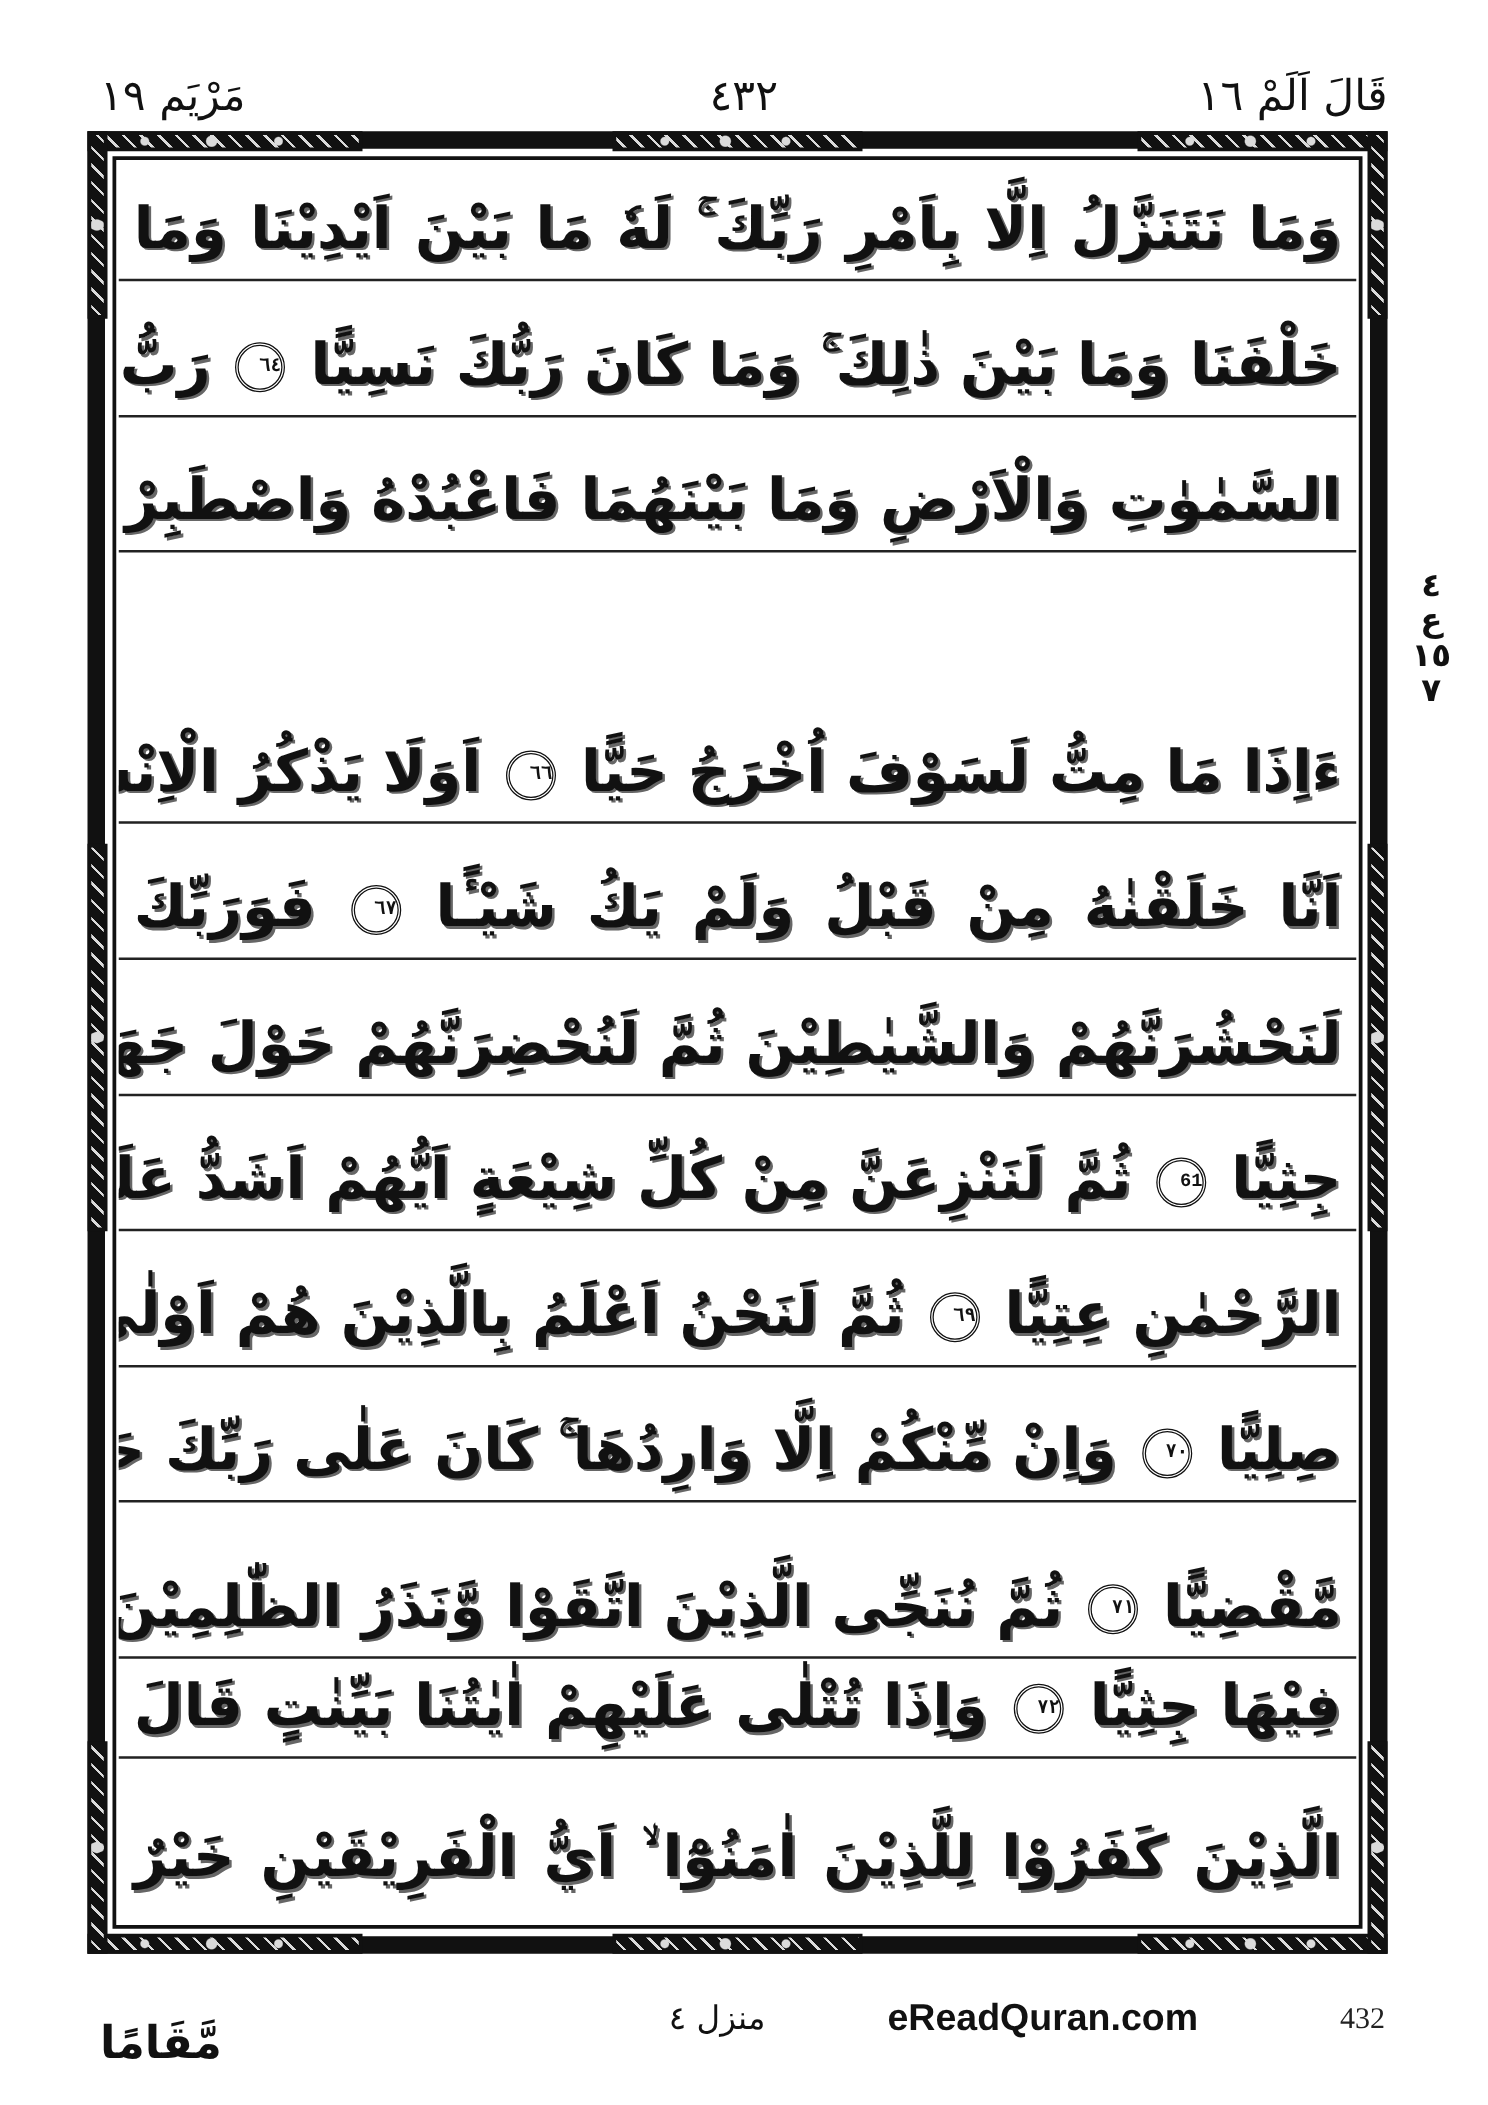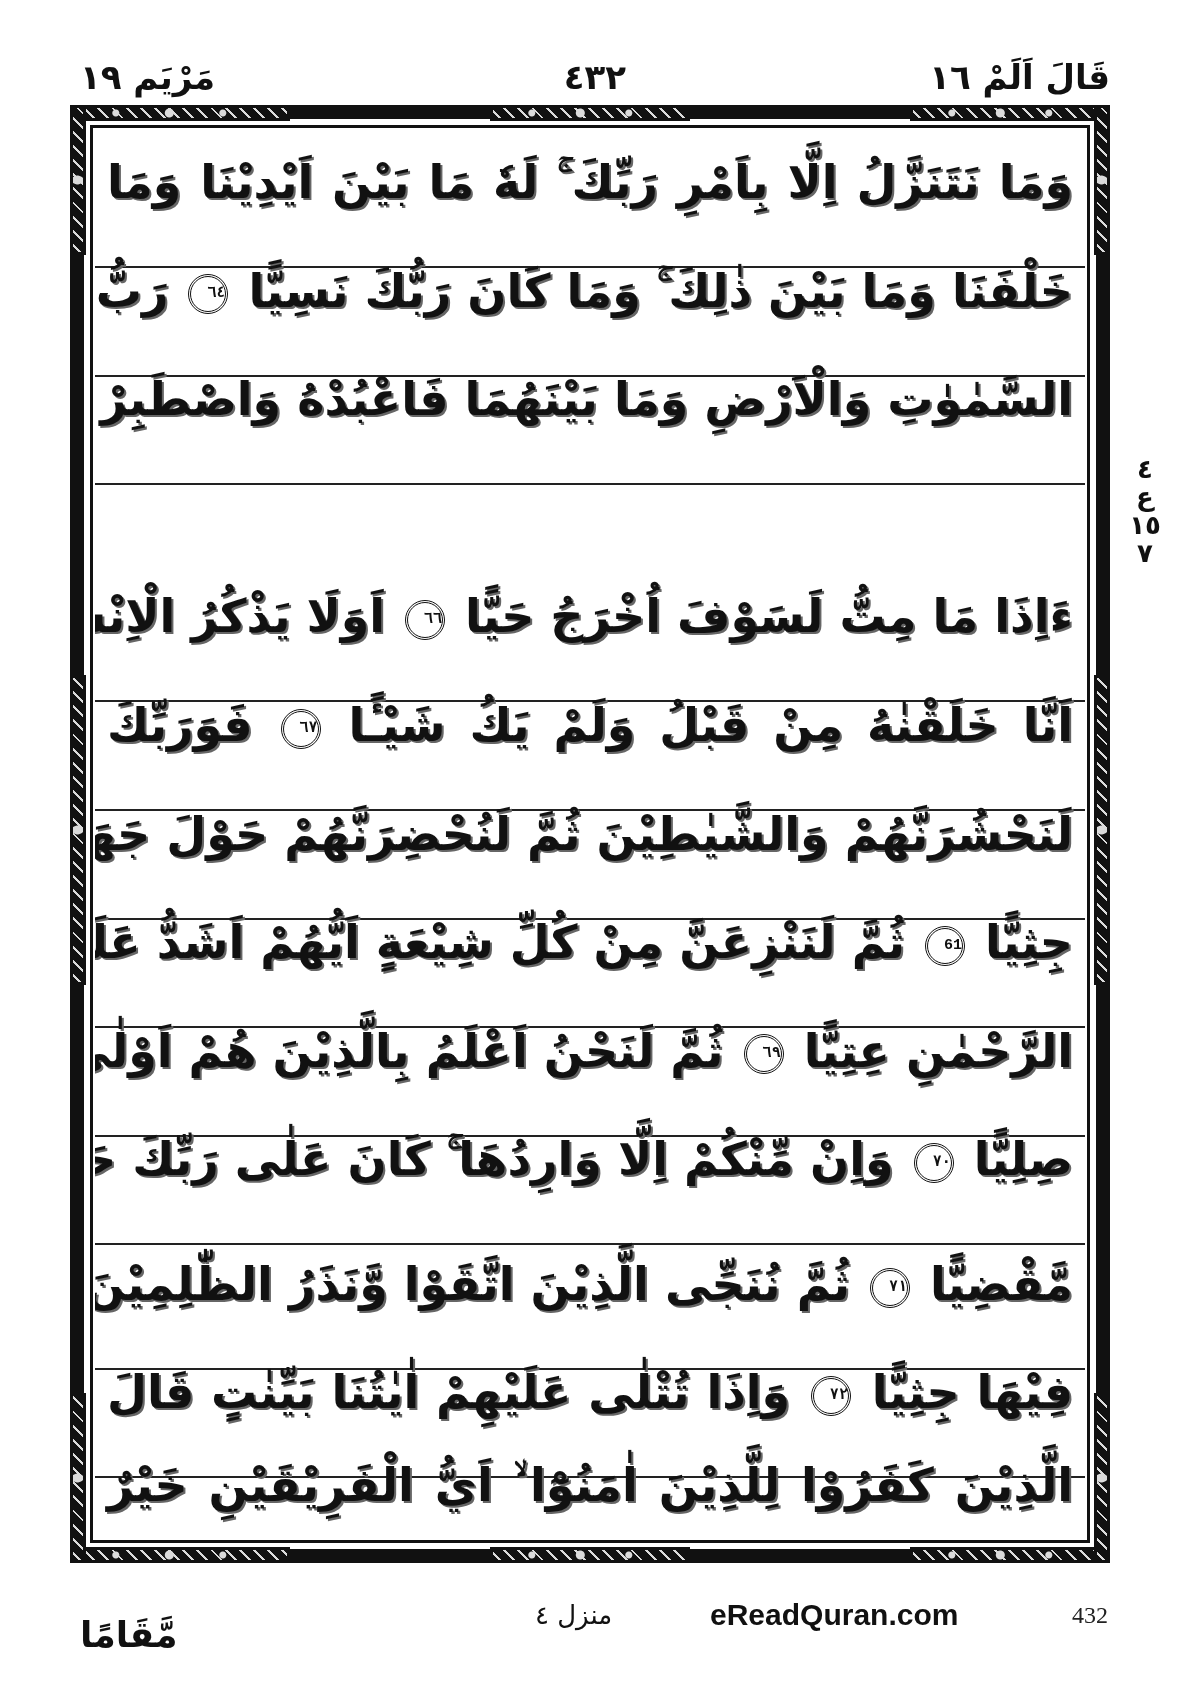--- a/index.html
+++ b/index.html
@@ -1,20 +1,20 @@
 <!DOCTYPE html>
 <html><head>
 <meta charset="utf-8">
 <style>
   html, body { margin:0; padding:0; background:#ffffff; }
   body { width:1190px; height:1684px; position:relative; overflow:hidden;
          font-family:"DejaVu Sans", sans-serif; color:#111; }
 
   .header { position:absolute; top:52px; left:0; width:1190px; height:50px; }
-  .hdr { position:absolute; top:0; font-size:34px; font-weight:bold; direction:rtl; line-height:50px; color:#111; }
+  .hdr { position:absolute; top:0; font-size:34px; font-weight:normal; direction:rtl; line-height:50px; color:#111; }
   .hdr-right { right:80px; }
   .hdr-center { left:50%; transform:translateX(-50%);text-align:right; }
   .hdr-left { left:80px; }
 
   
   .frame { position:absolute; left:70px; top:105px; width:1040px; height:1458px;
            background:#111; box-sizing:border-box; }
   .frame .gap { position:absolute; left:14px; top:14px; right:14px; bottom:14px; background:#fff; }
   .frame .inner-line { position:absolute; left:20px; top:20px; right:20px; bottom:20px;
            border:3px solid #111; background:#fff; }
@@ -22,21 +22,21 @@
   .orn { position:absolute; background:#111; }
   .orn::after { content:""; position:absolute; left:3px; top:3px; right:3px; bottom:3px;
        background:
         radial-gradient(circle at 20% 50%, #fff 0 3px, transparent 4px),
         radial-gradient(circle at 45% 50%, #fff 0 4px, transparent 5px),
         radial-gradient(circle at 70% 50%, #fff 0 3px, transparent 4px),
         repeating-linear-gradient(45deg, #111 0 4px, #fff 4px 6px, #111 6px 10px);
        opacity:0.85; }
 
   .text-area { position:absolute; left:95px; top:128px; width:990px; height:1412px; }
-  .line { position:absolute; left:0; width:990px; height:140px; box-sizing:border-box;
+  .line { position:absolute; left:0; width:990px; height:97px; box-sizing:border-box;
           border-bottom:2px solid #222; direction:rtl; text-align:justify;
           text-align-last:justify; font-family:"DejaVu Sans", sans-serif;
           font-size:46px; font-weight:bold; line-height:108px; padding:0 12px;
           white-space:nowrap; overflow:hidden; color:#111;
           text-shadow:2px 2px 0 #666; }
   .line:last-child { border-bottom:none; }
   .ayah { display:inline-block; width:40px; height:40px; border-radius:50%;
           border:3px double #111; font-size:15px; line-height:34px; text-align:center;
           vertical-align:middle; text-shadow:none; margin:0 4px; box-sizing:border-box;font-family:Liberation Mono, monospace; }
 
@@ -115,21 +115,21 @@
   <div class="line" style="top:977.4px;">
     <span>صِلِيًّا</span>
     <span class="ayah">٧٠</span>
     <span>وَاِنْ مِّنْكُمْ اِلَّا وَارِدُهَا ۚ كَانَ عَلٰى رَبِّكَ حَتْمًا</span>
   </div>
   <div class="line" style="top:1086px;margin-top:16px;">
     <span>مَّقْضِيًّا</span>
     <span class="ayah">٧١</span>
     <span>ثُمَّ نُنَجِّى الَّذِيْنَ اتَّقَوْا وَّنَذَرُ الظّٰلِمِيْنَ</span>
   </div>
-  <div class="line" style="top:1210px;">
+  <div class="line" style="top:1182px;">
     <span>فِيْهَا جِثِيًّا</span>
     <span class="ayah">٧٢</span>
     <span>وَاِذَا تُتْلٰى عَلَيْهِمْ اٰيٰتُنَا بَيِّنٰتٍ قَالَ</span>
   </div>
   <div class="line" style="top:1303.2px;">
     <span>الَّذِيْنَ كَفَرُوْا لِلَّذِيْنَ اٰمَنُوْٓا ۙ اَيُّ الْفَرِيْقَيْنِ خَيْرٌ</span>
   </div>
 </div>
 
 <div class="margin-mark">

